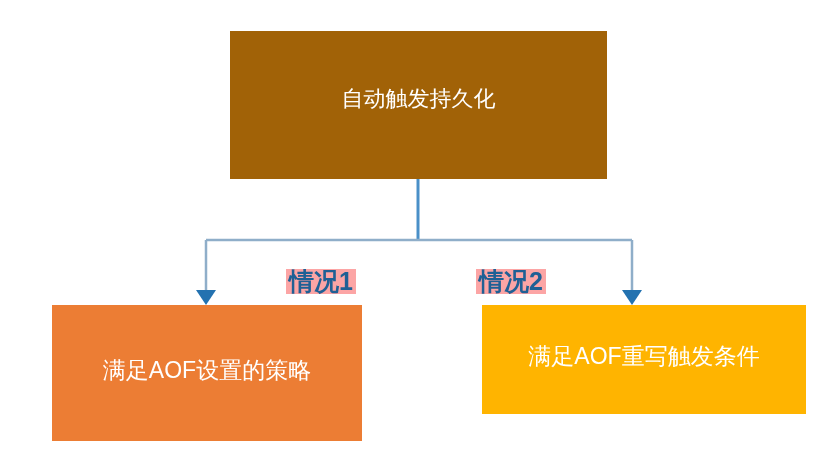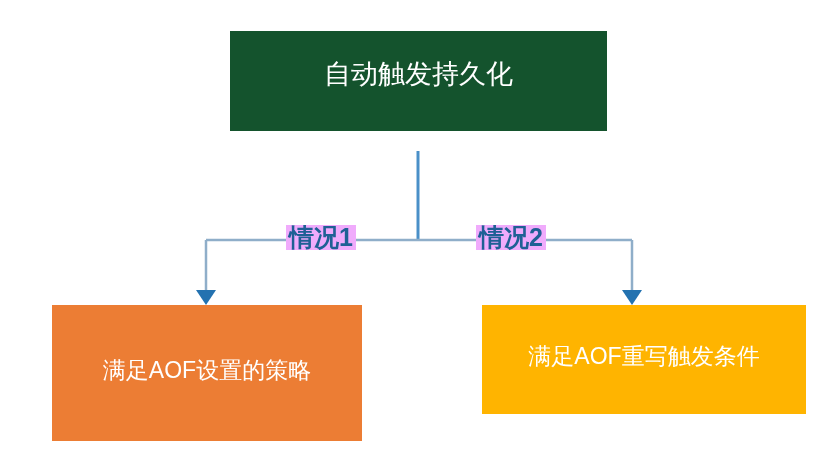--- a/index.html
+++ b/index.html
@@ -40,23 +40,23 @@
     color: #ffffff;
     text-align: center;
     line-height: 1.25;
     white-space: nowrap;
   }
 
   #node-root {
     left: 230px;
     top: 31px;
     width: 377px;
-    height: 100px;
-    background: #14532d;
-    font-size: 27px;
+    height: 148px;
+    background: #a16207;
+    font-size: 22px;
     
     padding-bottom: 12px;
   }
 
   #node-branch-1 {
     left: 52px;
     top: 305px;
     width: 310px;
     height: 136px;
     background: #ec7d34;
@@ -74,23 +74,24 @@
     padding-bottom: 6px;
   }
 
   
   .edge-label {
     position: absolute;
     color: #1f6095;
     font-size: 25px;
     font-weight: bold;
     line-height: 1;
-    background: #f0abfc;
+    background: #fca5a5;
     padding: 0 3px;
     white-space: nowrap;
+    margin-top: 44px;
   }
 
   #edge-label-1 {
     left: 286px;
     top: 225px;
   }
 
   #edge-label-2 {
     left: 476px;
     top: 225px;

